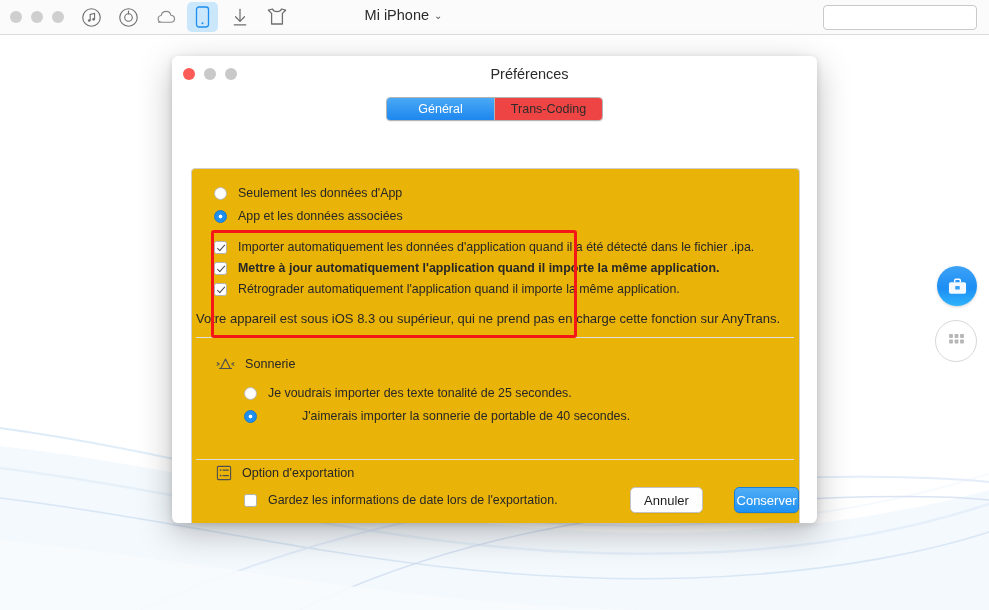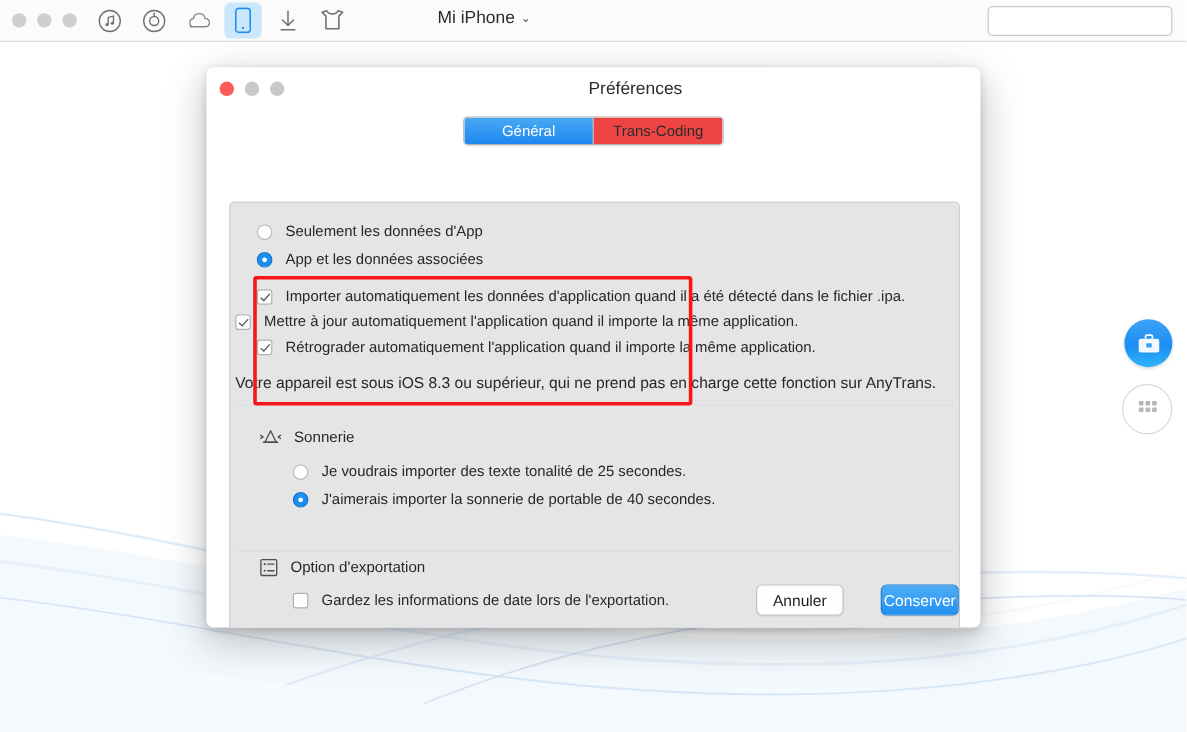--- a/index.html
+++ b/index.html
@@ -98,21 +98,21 @@
     font-size:12.5px;color:#2c2c2c;background:#ef4444;
   }
   .tab.sel{
     background:linear-gradient(180deg,#4aa9f5 0%,#1d87ef 100%);
     color:#fff;
   }
   .tab + .tab{border-left:1px solid #b4b4b4;}
 
   .panel{
     position:absolute;left:19px;top:112px;width:607px;height:375px;
-    background:#e5e5e5;border:1px solid #d0d0d0;border-radius:4px;
+    background:#eab308;border:1px solid #d0d0d0;border-radius:4px;
   }
   .row{display:flex;align-items:flex-start;}
 
   .radio{
     width:13px;height:13px;border-radius:50%;flex:0 0 13px;
     border:1px solid #b9b9b9;background:#fff;margin-top:1px;
     box-sizing:border-box;
   }
   .radio.on{
     background:radial-gradient(circle at 50% 50%,#ffffff 0 1.6px,#1d8ff0 2.2px 100%);
@@ -295,21 +295,21 @@
       </div>
       <div class="row" style="position:absolute;left:22px;top:40px;">
         <span class="radio on"></span>
         <span class="lbl">App et les données associées</span>
       </div>
 
       <div class="row" style="position:absolute;left:22px;top:71px;">
         <span class="check on"></span>
         <span class="lbl">Importer automatiquement les données d'application quand il a été détecté dans le fichier .ipa.</span>
       </div>
-      <div class="row" style="position:absolute;left:4px;top:92px;">
+      <div class="row" style="position:absolute;left:22px;top:92px;font-weight:bold;">
         <span class="check on"></span>
         <span class="lbl">Mettre à jour automatiquement l'application quand il importe la même application.</span>
       </div>
       <div class="row" style="position:absolute;left:22px;top:113px;">
         <span class="check on"></span>
         <span class="lbl">Rétrograder automatiquement l'application quand il importe la même application.</span>
       </div>
 
       <div class="note" style="position:absolute;left:4px;top:142px;width:598px;">Votre appareil est sous iOS 8.3 ou supérieur, qui ne prend pas en charge cette fonction sur AnyTrans.</div>
 
@@ -322,21 +322,21 @@
           <path d="M1.2 8.2 3.3 9.6 1.2 11" stroke-linecap="round" stroke-linejoin="round"></path>
           <path d="M18.8 8.2 16.7 9.6l2.1 1.4" stroke-linecap="round" stroke-linejoin="round"></path>
         </svg>
         <span class="sec-title">Sonnerie</span>
       </div>
 
       <div class="row" style="position:absolute;left:52px;top:217px;">
         <span class="radio"></span>
         <span class="lbl">Je voudrais importer des texte tonalité de 25 secondes.</span>
       </div>
-      <div class="row" style="position:absolute;left:52px;top:240px;">
+      <div class="row" style="position:absolute;left:52px;top:240px;gap:34px;">
         <span class="radio on"></span>
         <span class="lbl">J'aimerais importer la sonnerie de portable de 40 secondes.</span>
       </div>
 
       <div class="divider" style="position:absolute;left:4px;top:290px;width:598px;"></div>
 
       <div class="sec-head" style="position:absolute;left:24px;top:296px;">
         <svg width="16" height="16" viewBox="0 0 16 16" fill="none" stroke="#4f4f4f" stroke-width="1.1">
           <rect x="1.4" y="1.4" width="13.2" height="13.2" rx="1"></rect>
           <circle cx="4.6" cy="5.1" r=".9" fill="#4f4f4f" stroke="none"></circle>

